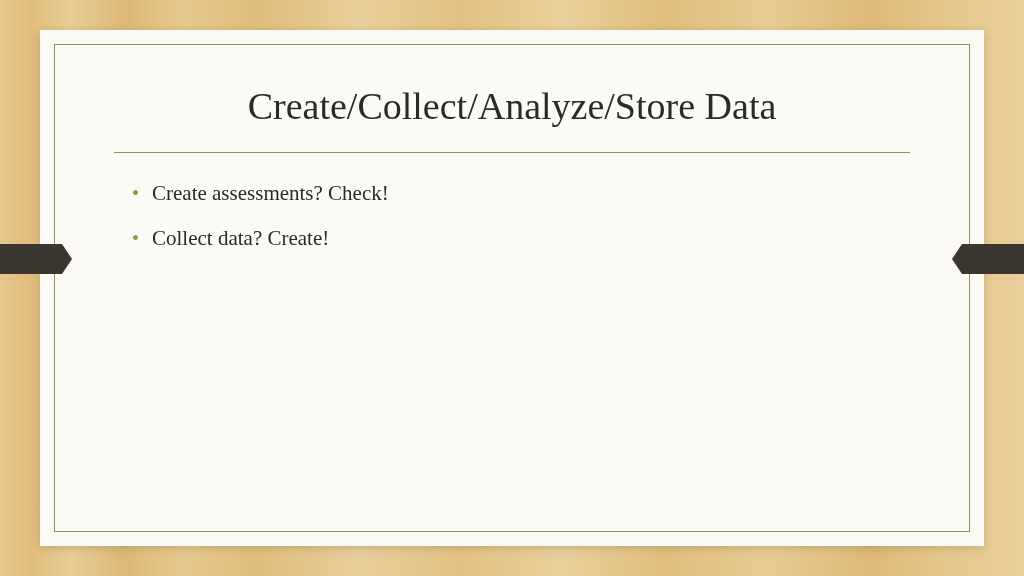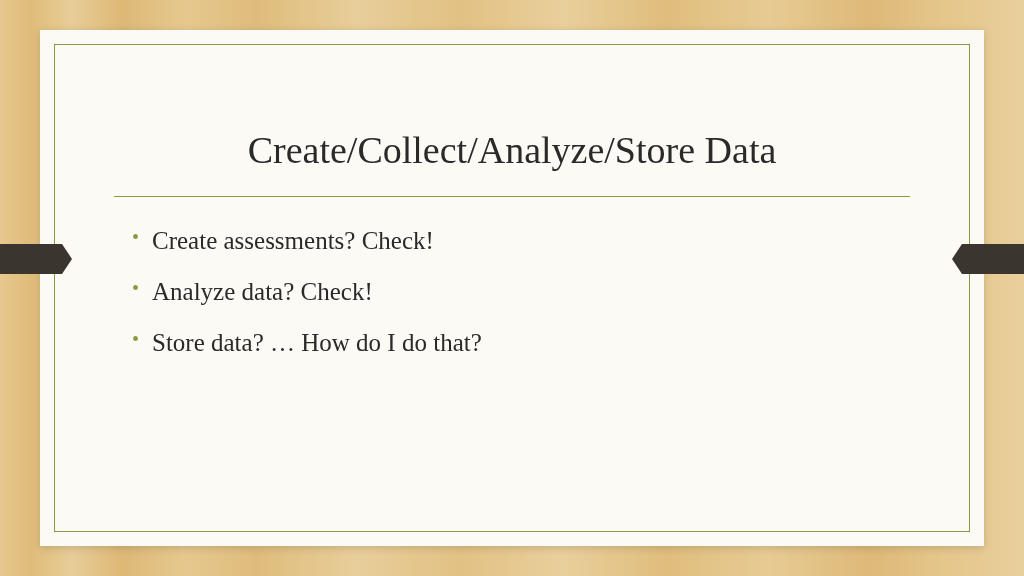--- a/index.html
+++ b/index.html
@@ -89,33 +89,32 @@
       right: 14px;
       bottom: 14px;
       padding: 40px 60px;
     }
     .title {
       font-size: 38px;
       color: #2a2a2a;
       text-align: center;
       font-weight: normal;
       margin-bottom: 24px;
-      margin-top: 44px;
     }
     .divider {
       border: none;
       border-top: 1.5px solid #8a9a3f;
       margin: 0 0 26px 0;
     }
     .bullet-list {
       list-style: none;
       padding-left: 18px;
     }
     .bullet-list li {
-      font-size: 25px;
+      font-size: 21px;
       color: #2a2a2a;
       line-height: 1.4;
       margin-bottom: 16px;
       position: relative;
       padding-left: 20px;
     }
     .bullet-list li::before {
       content: '•';
       position: absolute;
       left: 0;
@@ -130,18 +129,17 @@
 <div class="wood-background">
   <div class="paper-card">
     <div class="ribbon-left"></div>
     <div class="ribbon-right"></div>
     <div class="inner-border"></div>
     <div class="content">
       <h1 class="title">Create/Collect/Analyze/Store Data</h1>
       <hr class="divider">
       <ul class="bullet-list">
         <li>Create assessments? Check!</li>
-        <li>Analyze data? Check!</li>
-        <li>Store data? … How do I do that?</li>
+        <li>Collect data? Create!</li>
       </ul>
     </div>
   </div>
 </div>
 
 </body></html>

